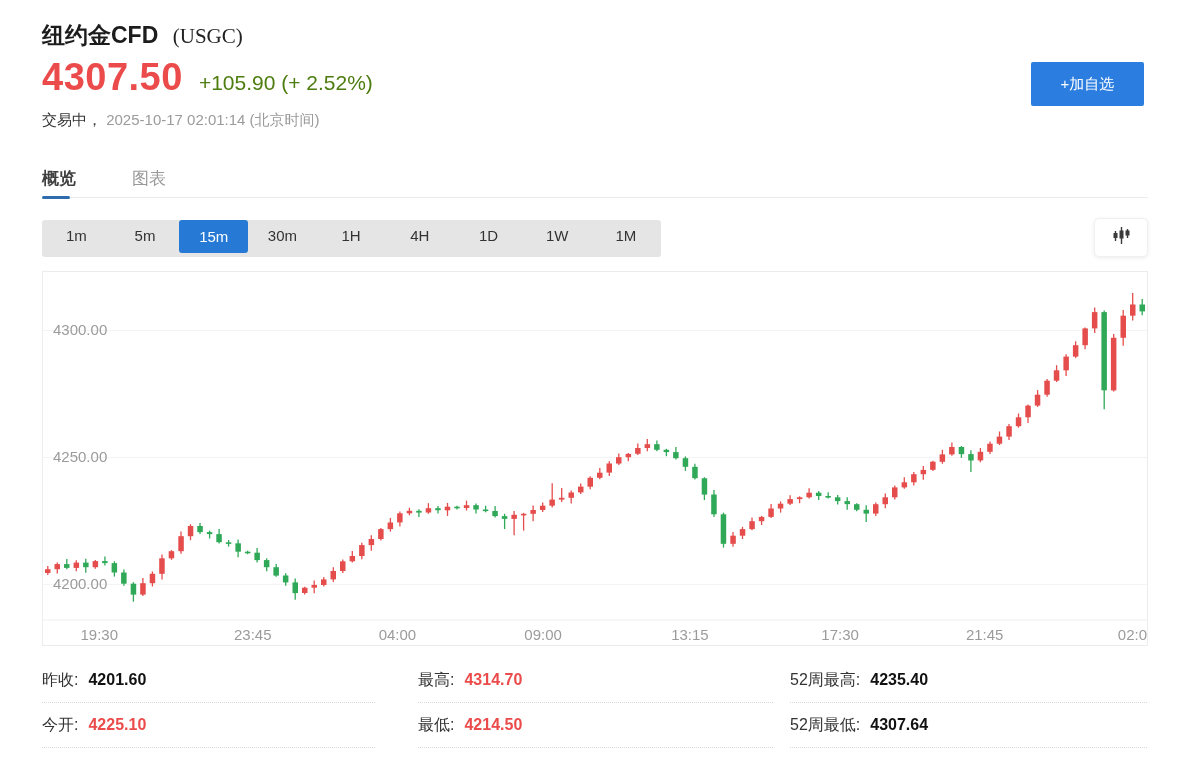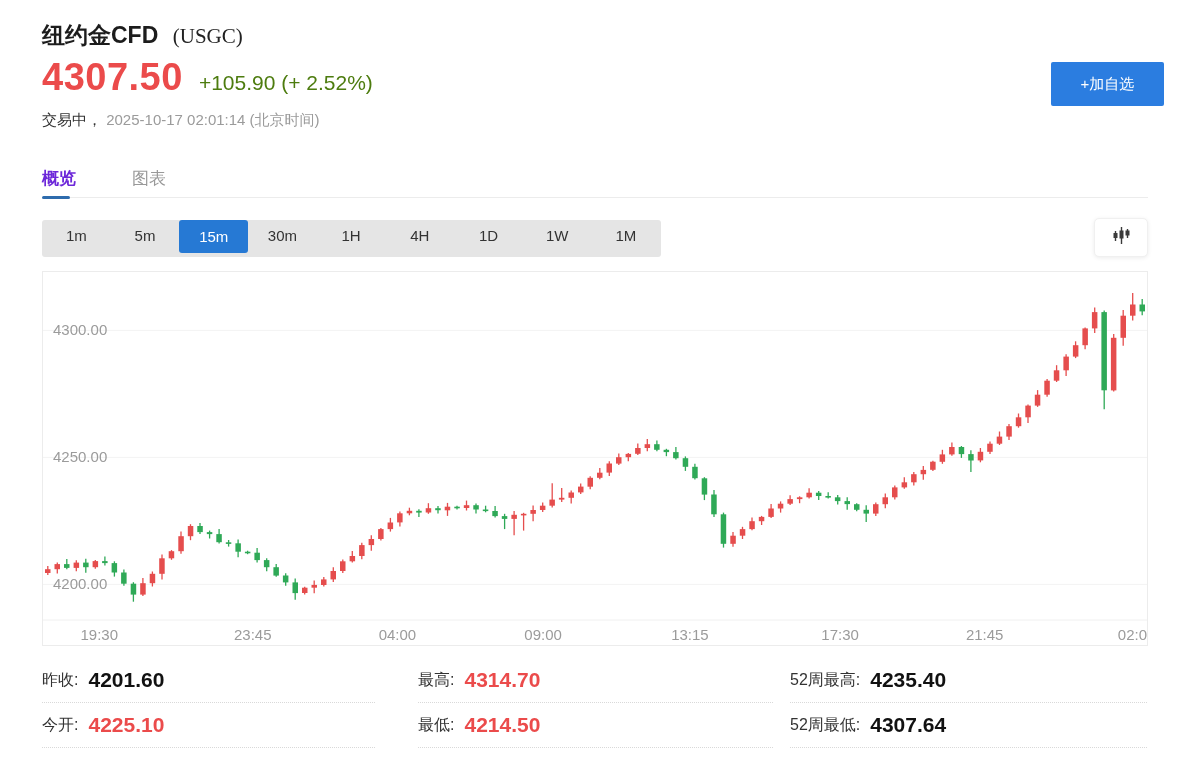--- a/index.html
+++ b/index.html
@@ -12,29 +12,29 @@
   .title-row { padding-top:20px; height:52px; }
   .instrument-name { font-size:23px; font-weight:700; color:#1c1c1c; }
   .instrument-symbol { font-size:21px; color:#222; margin-left:10px;
                        font-family:"Liberation Serif","DejaVu Serif",serif; }
   .price-row { margin-top:4px; height:46px; display:flex; align-items:baseline; }
   .price-last { font-size:38px; font-weight:700; color:#eb4b4b; letter-spacing:0.5px; }
   .price-change { font-size:21px; color:#4d7c0f; margin-left:16px; }
   .status-row { margin-top:9px; height:21px; font-size:15px; }
   .status-label { color:#333; }
   .status-time { color:#9b9b9b; }
-  .add-btn { position:absolute; top:62px; right:16px; width:113px; height:44px;
+  .add-btn { position:absolute; top:62px; right:36px; width:113px; height:44px;
              background:#2b7de0; color:#fff; font-size:15px; border:none;
              border-radius:2px; cursor:pointer; font-family:inherit; }
 
   
   .tabs { margin-top:35px; height:31px; border-bottom:1px solid #ececec; display:flex; }
   .tab { font-size:17px; color:#999; margin-right:56px; cursor:pointer;
          padding-bottom:11px; position:relative; }
-  .tab.active { color:#6d28d9; font-weight:700; }
+  .tab.active { color:#404040; font-weight:700; }
   .tab.active::after { content:""; position:absolute; left:0; right:6px; bottom:-2px;
                        height:3px; background:#2e6cad; border-radius:2px; }
 
   
   .interval-row { margin-top:22px; height:37px; position:relative; }
   .interval-bar { width:619px; height:37px; background:#e5e5e5; border-radius:3px;
                   display:flex; align-items:flex-start; }
   .interval-btn { width:68.7px; height:31px; margin:0; border:none; background:transparent;
                   font-size:15px; color:#333; border-radius:3px; cursor:pointer;
                   font-family:inherit; }
@@ -51,21 +51,21 @@
 
   
   .stats { margin-top:12px; display:flex; }
   .stat-col { }
   .stat-col-1 { width:333px; margin-right:43px; }
   .stat-col-2 { width:355px; margin-right:17px; }
   .stat-col-3 { width:357px; }
   .stat-row { height:45px; display:flex; align-items:center;
               border-bottom:1px dotted #d9d9d9; }
   .stat-label { font-size:16px; color:#333; }
-  .stat-value { font-size:21px; font-weight:700; margin-left:10px; }
+  .stat-value { font-size:16px; font-weight:700; margin-left:10px; }
 </style>
 </head>
 <body>
 
 <div class="page">
   <div class="content">
 
     <div class="title-row">
       <span class="instrument-name">纽约金CFD</span>
       <span class="instrument-symbol">(USGC)</span>

